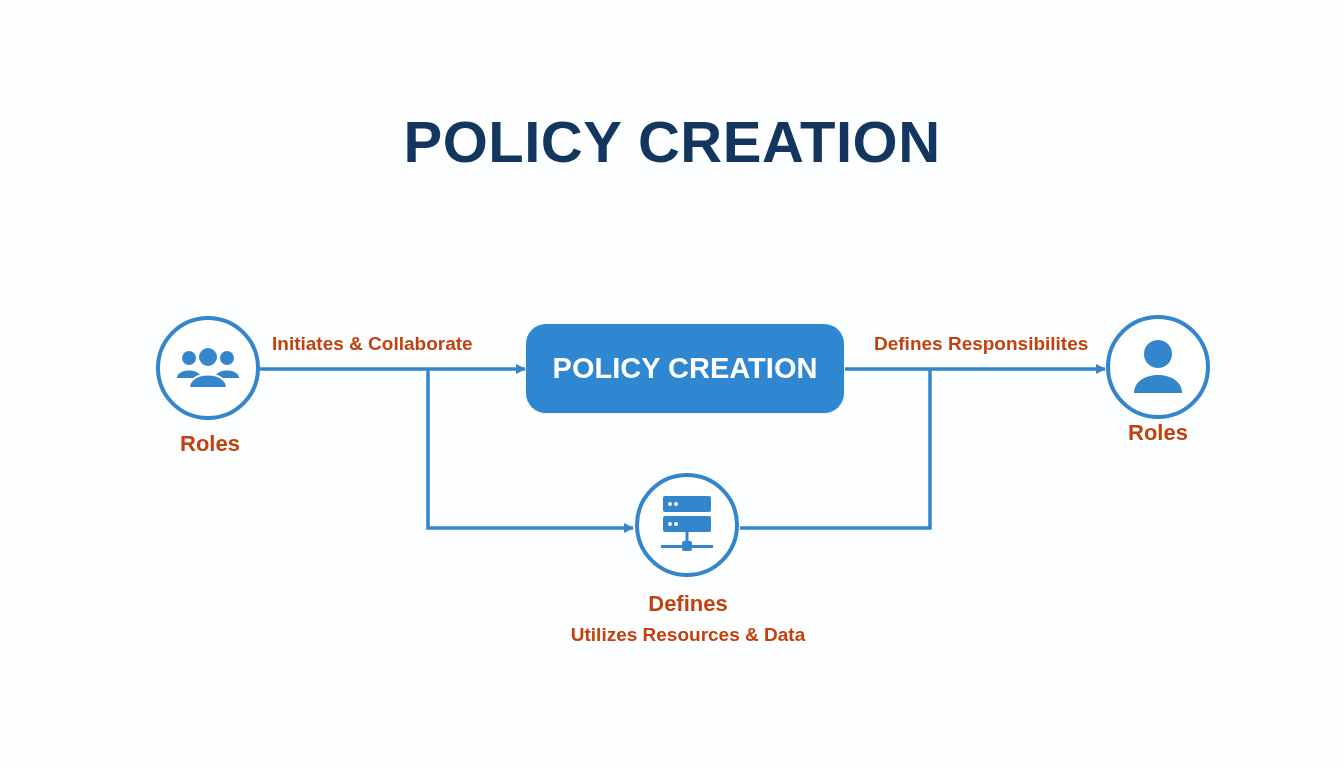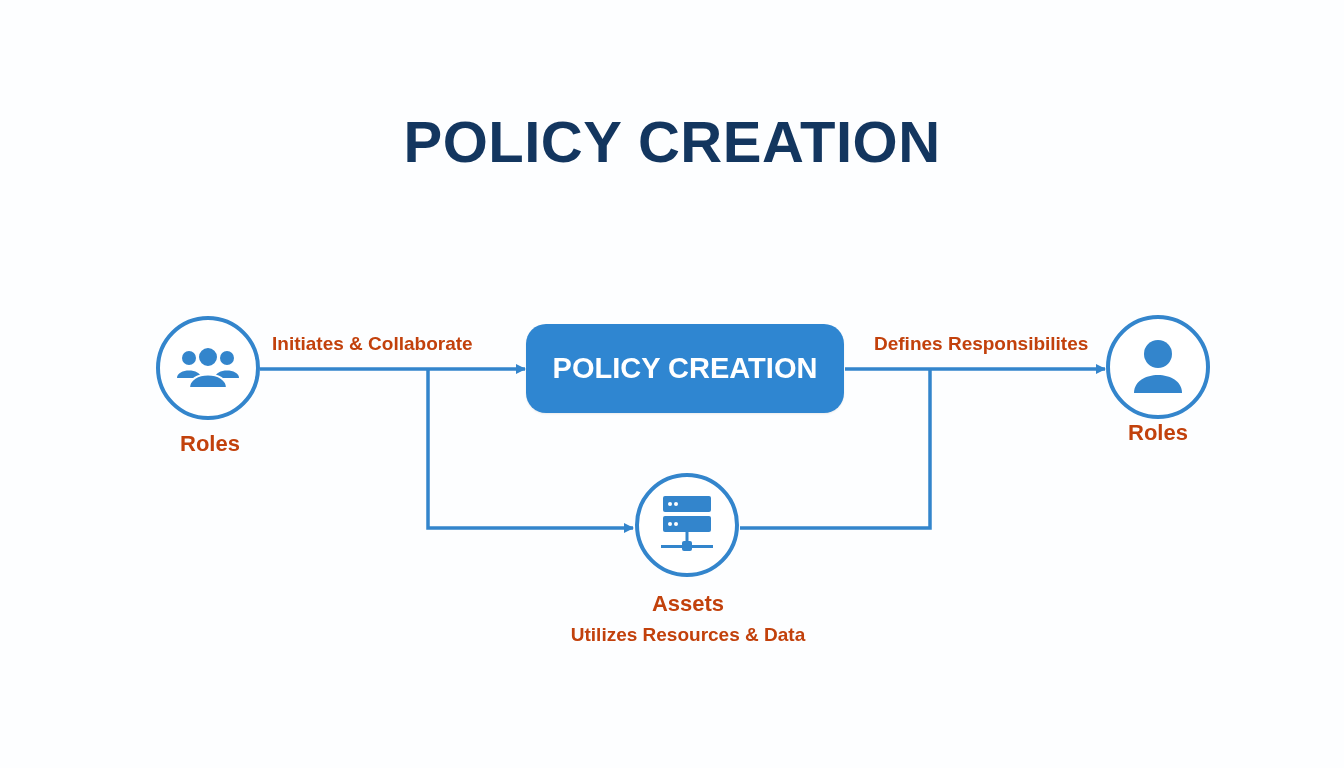--- a/index.html
+++ b/index.html
@@ -129,16 +129,16 @@
       <circle cx="11" cy="10" r="2" fill="#ffffff"></circle>
       <circle cx="17" cy="10" r="2" fill="#ffffff"></circle>
       <rect x="4" y="22" width="48" height="16" rx="2" fill="#3385cc"></rect>
       <circle cx="11" cy="30" r="2" fill="#ffffff"></circle>
       <circle cx="17" cy="30" r="2" fill="#ffffff"></circle>
       <rect x="26.5" y="38" width="3" height="12" fill="#3385cc"></rect>
       <rect x="2" y="51" width="52" height="3" fill="#3385cc"></rect>
       <rect x="23" y="47" width="10" height="10" rx="2" fill="#3385cc"></rect>
     </svg>
   </div>
-  <div class="label node-name" style="left:612px; top:591px; width:152px;">Assets</div>
+  <div class="label node-name" style="left:612px; top:591px; width:152px;">Defines</div>
   <div class="label node-sub" style="left:540px; top:624px; width:296px;">Utilizes Resources &amp; Data</div>
 
 </div>
 
 </body></html>

